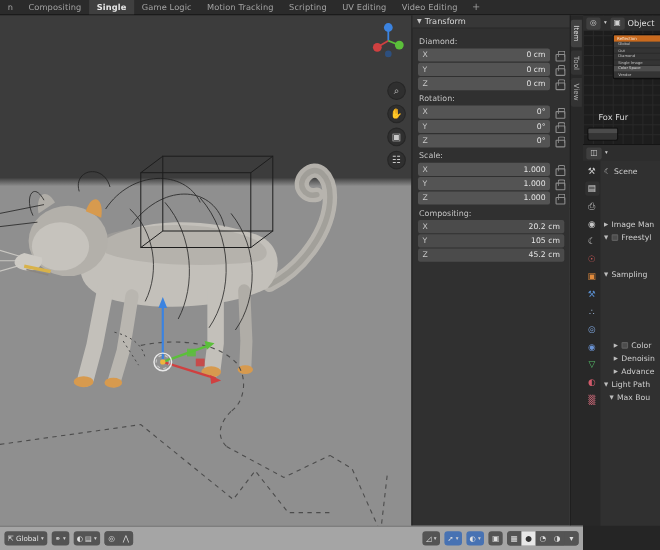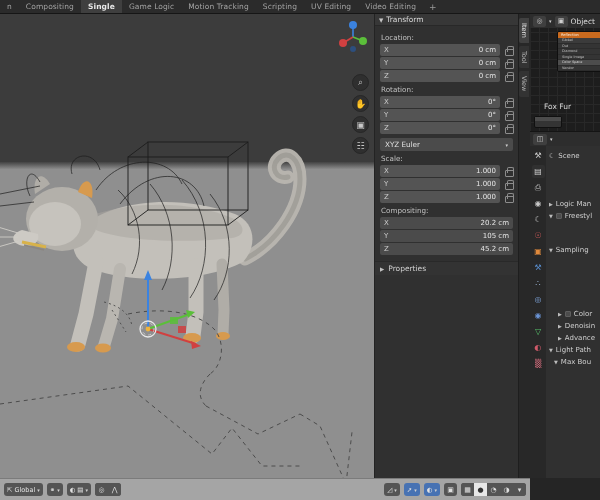--- a/index.html
+++ b/index.html
@@ -357,21 +357,21 @@
     </div>
   </div>
 
   <div class="npanel">
     <div class="np-header">
       <span class="tri">▼</span>
       <span class="np-title">Transform</span>
     </div>
     <div class="np-body">
 
-      <div class="np-label">Location:</div>
+      <div class="np-label">Diamond:</div>
       <div class="np-row">
         <div class="np-field">
           <span class="ax">X</span>
           <span class="val">0 cm</span>
         </div>
         <div class="lock"></div>
       </div>
       <div class="np-row">
         <div class="np-field">
           <span class="ax">Y</span>
@@ -403,24 +403,20 @@
         <div class="lock"></div>
       </div>
       <div class="np-row">
         <div class="np-field">
           <span class="ax">Z</span>
           <span class="val">0°</span>
         </div>
         <div class="lock"></div>
       </div>
 
-      <div class="np-select">
-        <span>XYZ Euler</span>
-        <span class="hb-caret">▾</span>
-      </div>
 
       <div class="np-label">Scale:</div>
       <div class="np-row">
         <div class="np-field">
           <span class="ax">X</span>
           <span class="val">1.000</span>
         </div>
         <div class="lock"></div>
       </div>
       <div class="np-row">
@@ -452,24 +448,20 @@
         </div>
       </div>
       <div class="np-row">
         <div class="np-field wide">
           <span class="ax">Z</span>
           <span class="val">45.2 cm</span>
         </div>
       </div>
     </div>
 
-    <div class="np-sub">
-      <span class="tri">▶</span>
-      <span class="t">Properties</span>
-    </div>
   </div>
 
   <div class="np-vtabs">
     <div class="vtab active">Item</div>
     <div class="vtab">Tool</div>
     <div class="vtab">View</div>
   </div>
 
   <div class="rightcol">
 
@@ -521,21 +513,21 @@
       <div class="props-body">
         <div class="pb-row">
           <span class="scene-icon">☾</span>
           <span>Scene</span>
         </div>
 
         <div style="height:36px"></div>
 
         <div class="pb-row">
           <span class="tri">▶</span>
-          <span>Logic Man</span>
+          <span>Image Man</span>
         </div>
         <div class="pb-row">
           <span class="tri">▼</span>
           <span class="chkbox"></span>
           <span>Freestyl</span>
         </div>
 
         <div style="height:22px"></div>
 
         <div class="pb-row">

